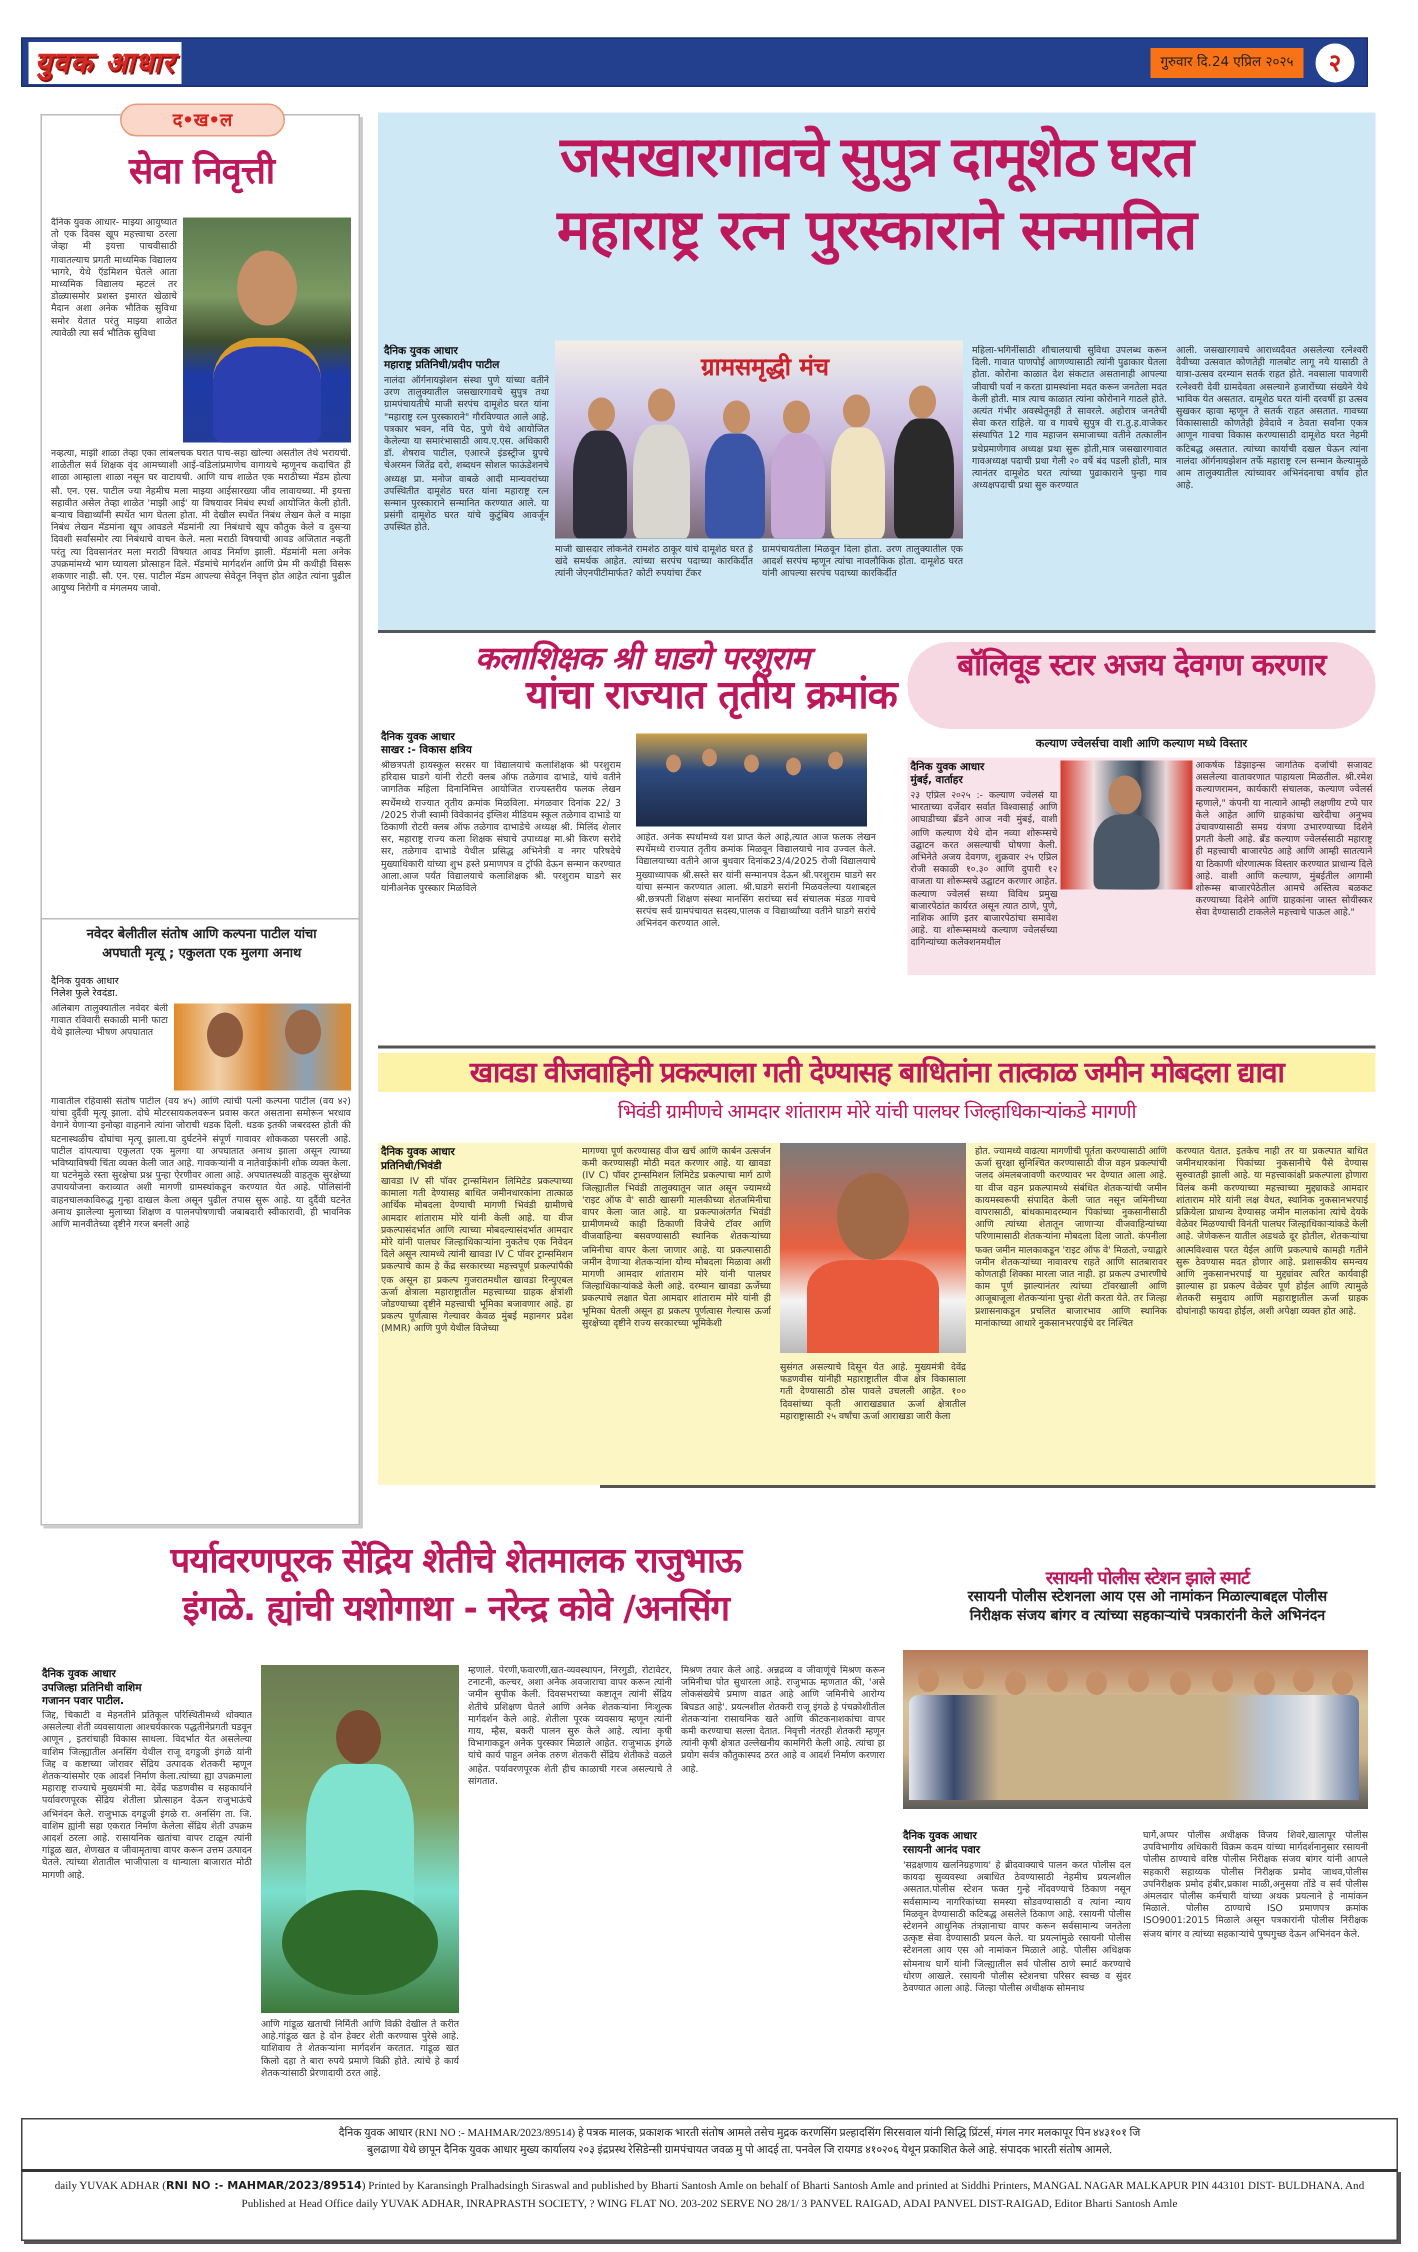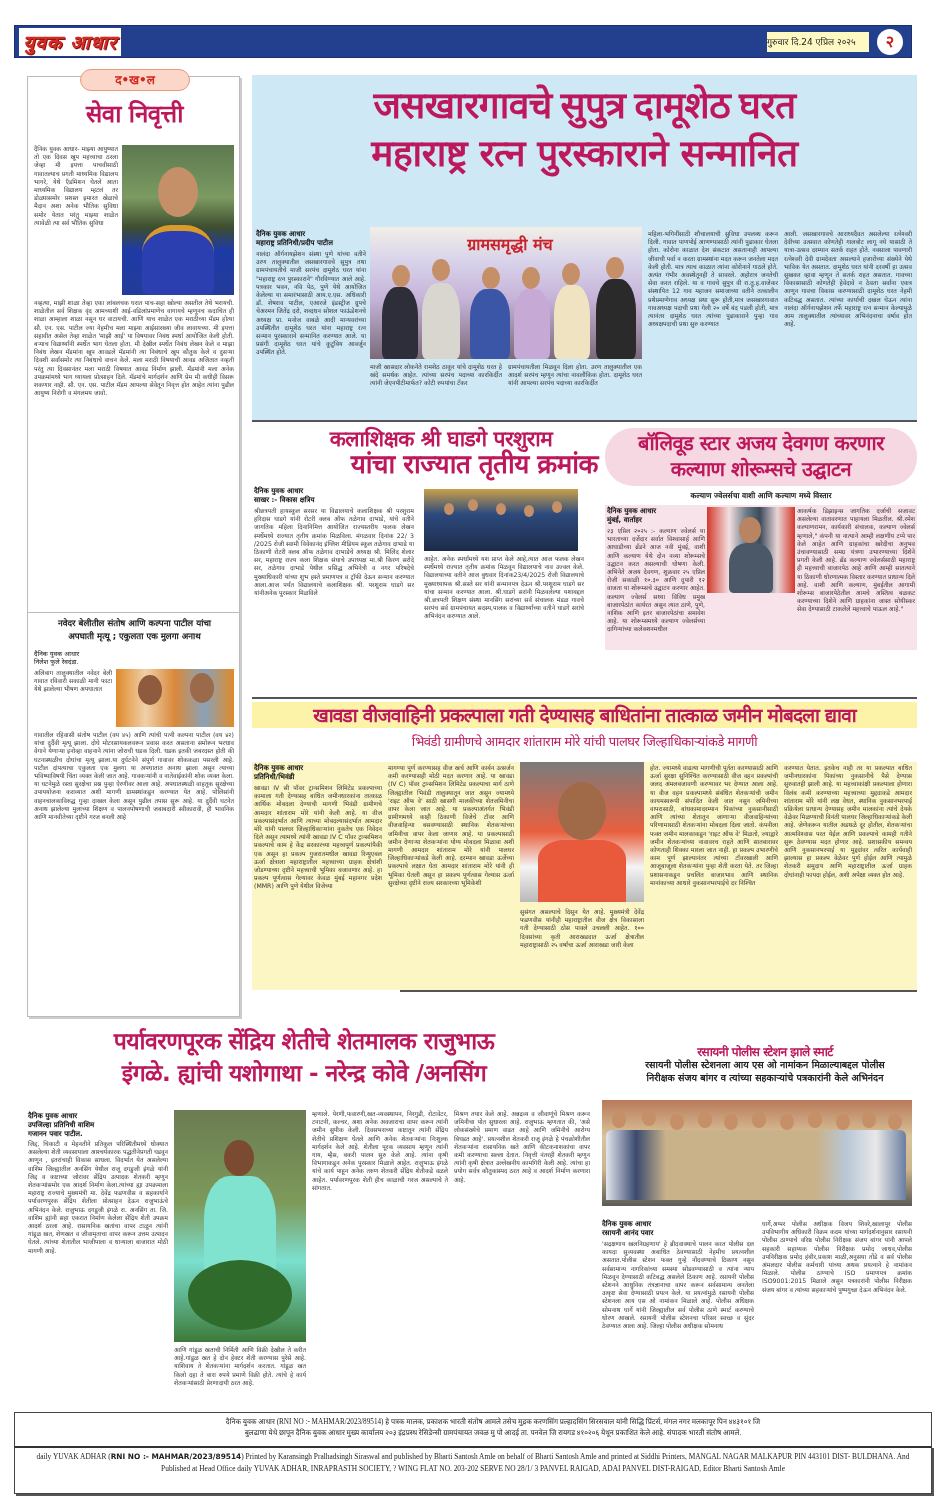--- a/index.html
+++ b/index.html
@@ -1,21 +1,21 @@
 <!DOCTYPE html>
 <html><head>
 <meta charset="utf-8">
 <style>
   * { box-sizing: border-box; margin: 0; padding: 0; }
   html, body { width: 945px; height: 1501px; background: #ffffff; overflow: hidden; }
   body { position: relative; font-family: "DejaVu Sans", sans-serif; color: #1a1a1a; }
   .abs { position: absolute; }
   .masthead { left: 14px; top: 25px; width: 898px; height: 33px; background: #23408e; border: 1px solid #1a2f6b; text-decoration: underline; }
   .logo { position: absolute; left: 4px; top: 2px; width: 102px; height: 28px; background: #fff; color: #d42a24; font-weight: bold; font-size: 19px; line-height: 28px; text-align: center; font-style: italic; letter-spacing: 1px; text-shadow: 1px 1px 0 #8a1410; }
-  .datebox { position: absolute; right: 42px; top: 6px; width: 102px; height: 20px; background: #fef9c3; color: #222; font-size: 9px; line-height: 20px; }
+  .datebox { position: absolute; right: 42px; top: 6px; width: 102px; height: 20px; background: #f97316; color: #222; font-size: 9px; line-height: 20px; text-align: center; }
   .pageno { position: absolute; right: 8px; top: 3px; width: 26px; height: 26px; border-radius: 50%; background: #fff; color: #c8201a; font-weight: bold; font-size: 16px; line-height: 26px; text-align: center; }
   .body-text { font-family: "DejaVu Sans", sans-serif; font-size: 6.2px; line-height: 8.2px; color: #333; text-align: justify; overflow: hidden; }
   .byline { font-family: "DejaVu Sans", sans-serif; font-size: 7px; line-height: 9px; font-weight: bold; color: #111; }
   .photo { overflow: hidden; }
   .h-big { font-family: "DejaVu Sans", sans-serif; font-weight: bold; color: #be185d; text-align: center; letter-spacing: -0.5px; }
   
   .leftbox { left: 27px; top: 76px; width: 213px; height: 592px; border: 1px solid #bbb; box-shadow: 2px 2px 0 #ccc; background: #fff; }
   .dakhal { position: absolute; left: 52px; top: -8px; width: 110px; height: 22px; background: #fad7c8; border-radius: 11px; border: 1px solid #e99a7a; text-align: center; color: #d4241e; font-size: 12px; font-weight: bold; line-height: 20px; }
   .leftbox2 { left: 27px; top: 612px; width: 213px; height: 405px; border: 1px solid #bbb; box-shadow: 2px 2px 0 #ccc; background: #fff; }
   
@@ -101,41 +101,40 @@
   </div>
   <div class="abs body-text" style="left:118px;top:288px;width:132px;height:52px;">माजी खासदार लोकनेते रामशेठ ठाकूर यांचे दामूशेठ घरत हे खंदे समर्थक आहेत. त्यांच्या सरपंच पदाच्या कारकिर्दीत त्यांनी जेएनपीटीमार्फत? कोटी रुपयांचा टँकर</div>
   <div class="abs body-text" style="left:256px;top:288px;width:134px;height:52px;">ग्रामपंचायतीला मिळवून दिला होता. उरण तालुक्यातील एक आदर्श सरपंच म्हणून त्यांचा नावलौकिक होता. दामूशेठ घरत यांनी आपल्या सरपंच पदाच्या कारकिर्दीत</div>
   <div class="abs body-text" style="left:396px;top:155px;width:130px;height:185px;">महिला-भगिनींसाठी शौचालयाची सुविधा उपलब्ध करून दिली. गावात पाणपोई आणण्यासाठी त्यांनी पुढाकार घेतला होता. कोरोना काळात देश संकटात असतानाही आपल्या जीवाची पर्वा न करता ग्रामस्थांना मदत करून जनतेला मदत केली होती. मात्र त्याच काळात त्यांना कोरोनाने गाठले होते. अत्यंत गंभीर अवस्थेतूनही ते सावरले. अहोरात्र जनतेची सेवा करत राहिले. या व गावचे सुपुत्र वी रा.तु.ह.वाजेकर संस्थापित 12 गाव महाजन समाजाच्या वतीने तत्कालीन प्रथेप्रमाणेगाव अध्यक्ष प्रथा सुरू होती,मात्र जसखारगावात गावअध्यक्ष पदाची प्रथा गेली २० वर्षे बंद पडली होती, मात्र त्यानंतर दामूशेठ घरत त्यांच्या पुढाकाराने पुन्हा गाव अध्यक्षपदाची प्रथा सुरु करण्यात</div>
   <div class="abs body-text" style="left:532px;top:155px;width:128px;height:185px;">आली. जसखारगावचे आराध्यदैवत असलेल्या रत्नेश्वरी देवीच्या उत्सवात कोणतेही गालबोट लागू नये यासाठी ते यात्रा-उत्सव दरम्यान सतर्क राहत होते. नवसाला पावणारी रत्नेश्वरी देवी ग्रामदेवता असल्याने हजारोंच्या संख्येने येथे भाविक येत असतात. दामूशेठ घरत यांनी दरवर्षी हा उत्सव सुखकर व्हावा म्हणून ते सतर्क राहत असतात. गावच्या विकासासाठी कोणतेही हेवेदावे न ठेवता सर्वांना एकत्र आणून गावचा विकास करण्यासाठी दामूशेठ घरत नेहमी कटिबद्ध असतात. त्यांच्या कार्याची दखल घेऊन त्यांना नालंदा ऑर्गनायझेशन तर्फे महाराष्ट्र रत्न सन्मान केल्यामुळे आम तालुक्यातील त्यांच्यावर अभिनंदनाचा वर्षाव होत आहे.</div>
 </div>
 
 <div class="abs sep" style="left:252px;top:420px;width:665px;"></div>
 
 <div class="abs kala">
-  <div class="abs h-big" style="left:16px;top:2px;width:346px;font-size:21px;line-height:25px;">कलाशिक्षक श्री घाडगे परशुराम</div>
+  <div class="abs h-big" style="left:3px;top:2px;width:346px;font-size:21px;line-height:25px;font-style:italic;">कलाशिक्षक श्री घाडगे परशुराम</div>
   <div class="abs h-big" style="left:0;top:27px;width:346px;font-size:26px;line-height:25px;text-align:right;">यांचा राज्यात तृतीय क्रमांक</div>
   <div class="abs byline" style="left:2px;top:62px;width:160px;">
     <div>दैनिक युवक आधार</div>
     <div>साखर :- विकास क्षत्रिय</div>
   </div>
   <div class="abs body-text" style="left:2px;top:82px;width:160px;height:143px;">श्रीछत्रपती हायस्कूल सरसर या विद्यालयाचे कलाशिक्षक श्री परशुराम हरिदास घाडगे यांनी रोटरी क्लब ऑफ तळेगाव दाभाडे, यांचे वतीने जागतिक महिला दिनानिमित्त आयोजित राज्यस्तरीय फलक लेखन स्पर्धेमध्ये राज्यात तृतीय क्रमांक मिळविला. मंगळवार दिनांक 22/ 3 /2025 रोजी स्वामी विवेकानंद इंग्लिश मीडियम स्कूल तळेगाव दाभाडे या ठिकाणी रोटरी क्लब ऑफ तळेगाव दाभाडेचे अध्यक्ष श्री. मिलिंद शेलार सर, महाराष्ट्र राज्य कला शिक्षक संघाचे उपाध्यक्ष मा.श्री किरण सरोदे सर, तळेगाव दाभाडे येथील प्रसिद्ध अभिनेत्री व नगर परिषदेचे मुख्याधिकारी यांच्या शुभ हस्ते प्रमाणपत्र व ट्रॉफी देऊन सन्मान करण्यात आला.आज पर्यंत विद्यालयाचे कलाशिक्षक श्री. परशुराम घाडगे सर यांनीअनेक पुरस्कार मिळविले</div>
   <div class="abs photo img-grad-3" style="left:172px;top:64px;width:154px;height:62px;">
     <div class="face" style="left:20px;top:14px;width:10px;height:12px;"></div>
     <div class="face" style="left:44px;top:10px;width:10px;height:12px;"></div>
     <div class="face" style="left:72px;top:14px;width:10px;height:12px;"></div>
     <div class="face" style="left:100px;top:16px;width:10px;height:12px;"></div>
     <div class="face" style="left:128px;top:12px;width:10px;height:12px;"></div>
   </div>
   <div class="abs body-text" style="left:172px;top:130px;width:160px;height:95px;">आहेत. अनेक स्पर्धांमध्ये यश प्राप्त केले आहे,त्यात आज फलक लेखन स्पर्धेमध्ये राज्यात तृतीय क्रमांक मिळवून विद्यालयाचे नाव उज्वल केले. विद्यालयाच्या वतीने आज बुधवार दिनांक23/4/2025 रोजी विद्यालयाचे मुख्याध्यापक श्री.सस्ते सर यांनी सन्मानपत्र देऊन श्री.परशुराम घाडगे सर यांचा सन्मान करण्यात आला. श्री.घाडगे सरांनी मिळवलेल्या यशाबद्दल श्री.छत्रपती शिक्षण संस्था मानसिंग सरांच्या सर्व संचालक मंडळ गावचे सरपंच सर्व ग्रामपंचायत सदस्य,पालक व विद्यार्थ्यांच्या वतीने घाडगे सरांचे अभिनंदन करण्यात आले.</div>
 </div>
 
 <div class="abs bolly">
   <div class="bolly-head">
     <div class="abs h-big" style="left:0;top:2px;width:312px;font-size:20px;line-height:26px;">बॉलिवूड स्टार अजय देवगण करणार</div>
-    <div class="abs h-big" style="left:0;top:28px;width:312px;font-size:20px;line-height:26px;">कल्याण शोरूम्सचे उद्घाटन</div>
   </div>
   <div class="abs" style="left:0;top:65px;width:312px;text-align:center;font-size:7.5px;font-weight:bold;color:#222;">कल्याण ज्वेलर्सचा वाशी आणि कल्याण मध्ये विस्तार</div>
   <div class="bolly-body">
     <div class="abs byline" style="left:2px;top:2px;width:100px;">
       <div>दैनिक युवक आधार</div>
       <div>मुंबई, वार्ताहर</div>
     </div>
     <div class="abs body-text" style="left:2px;top:22px;width:98px;height:120px;">२३ एप्रिल २०२५ :- कल्याण ज्वेलर्स या भारताच्या दर्जेदार सर्वात विश्वासार्ह आणि आघाडीच्या ब्रँडने आज नवी मुंबई, वाशी आणि कल्याण येथे दोन नव्या शोरूम्सचे उद्घाटन करत असल्याची घोषणा केली. अभिनेते अजय देवगण, शुक्रवार २५ एप्रिल रोजी सकाळी १०.३० आणि दुपारी १२ वाजता या शोरूम्सचे उद्घाटन करणार आहेत. कल्याण ज्वेलर्स सध्या विविध प्रमुख बाजारपेठांत कार्यरत असून त्यात ठाणे, पुणे, नाशिक आणि इतर बाजारपेठांचा समावेश आहे. या शोरूम्समध्ये कल्याण ज्वेलर्सच्या दागिन्यांच्या कलेक्शनमधील</div>
     <div class="abs photo img-grad-4" style="left:102px;top:2px;width:88px;height:86px;">
       <div class="face" style="left:32px;top:10px;width:22px;height:26px;background:#b98462;"></div>

